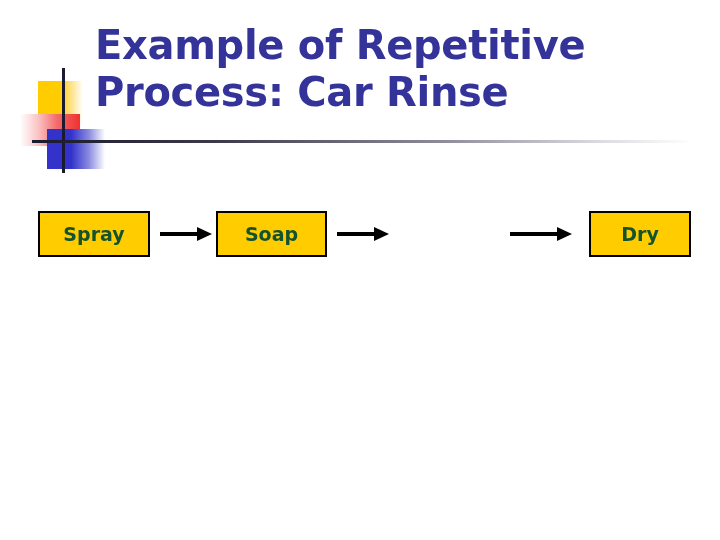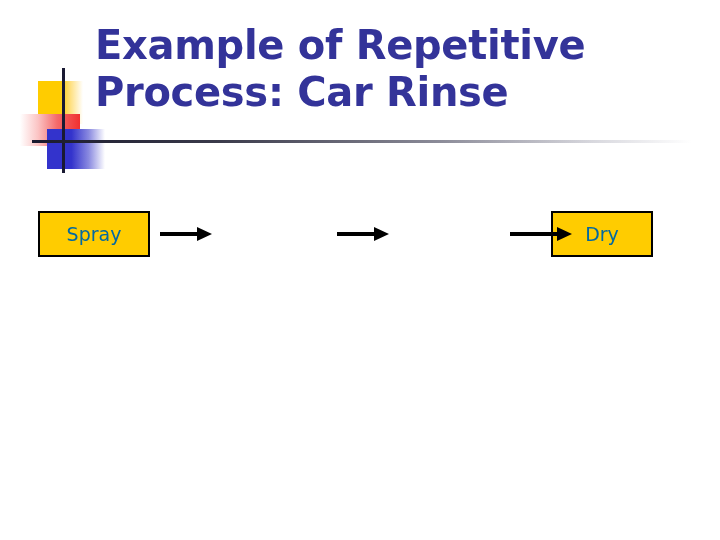--- a/index.html
+++ b/index.html
@@ -100,23 +100,23 @@
     height: 46px;
     background: #ffcc00;
     border: 2px solid #000000;
     box-sizing: border-box;
     display: flex;
     align-items: center;
     justify-content: center;
   }
   .proc-label {
     font-family: "DejaVu Sans", sans-serif;
-    font-weight: normal;
+    font-weight: bold;
     font-size: 19px;
-    color: #0369a1;
+    color: #14532d;
     line-height: 1;
     white-space: nowrap;
   }
   .flow-arrow {
     position: absolute;
     top: 16px;
     height: 14px;
   }
   .flow-arrow svg { display: block; }
 </style>
@@ -136,21 +136,24 @@
     <div id="deco-blue"></div>
     <div id="deco-vline"></div>
   </div>
 
   <div id="title-rule"></div>
 
   <div id="flow">
       <div class="proc-box" style="left: 38px; width: 112px; background: rgb(255, 204, 0); border-color: rgb(0, 0, 0);">
         <span class="proc-label">Spray</span>
       </div>
-      <div class="proc-box" style="left: 551px; width: 102px; background: rgb(255, 204, 0); border-color: rgb(0, 0, 0);">
+      <div class="proc-box" style="left: 216px; width: 111px; background: rgb(255, 204, 0); border-color: rgb(0, 0, 0);">
+        <span class="proc-label">Soap</span>
+      </div>
+      <div class="proc-box" style="left: 589px; width: 102px; background: rgb(255, 204, 0); border-color: rgb(0, 0, 0);">
         <span class="proc-label">Dry</span>
       </div>
       <div class="flow-arrow" style="left: 160px; width: 52px;">
         <svg width="52" height="14" viewBox="0 0 52 14">
           <rect x="0" y="5" width="37" height="4" fill="#000000"></rect>
           <polygon points="37,0 52,7 37,14" fill="#000000"></polygon>
         </svg>
       </div>
       <div class="flow-arrow" style="left: 337px; width: 52px;">
         <svg width="52" height="14" viewBox="0 0 52 14">

